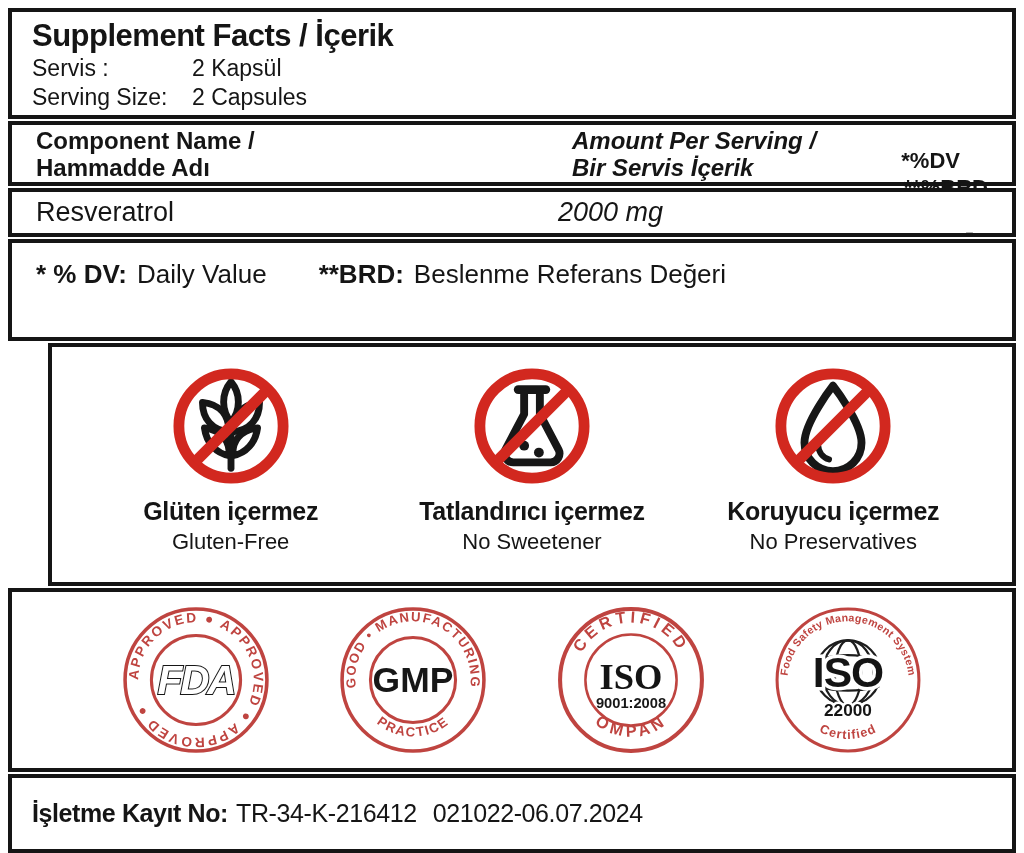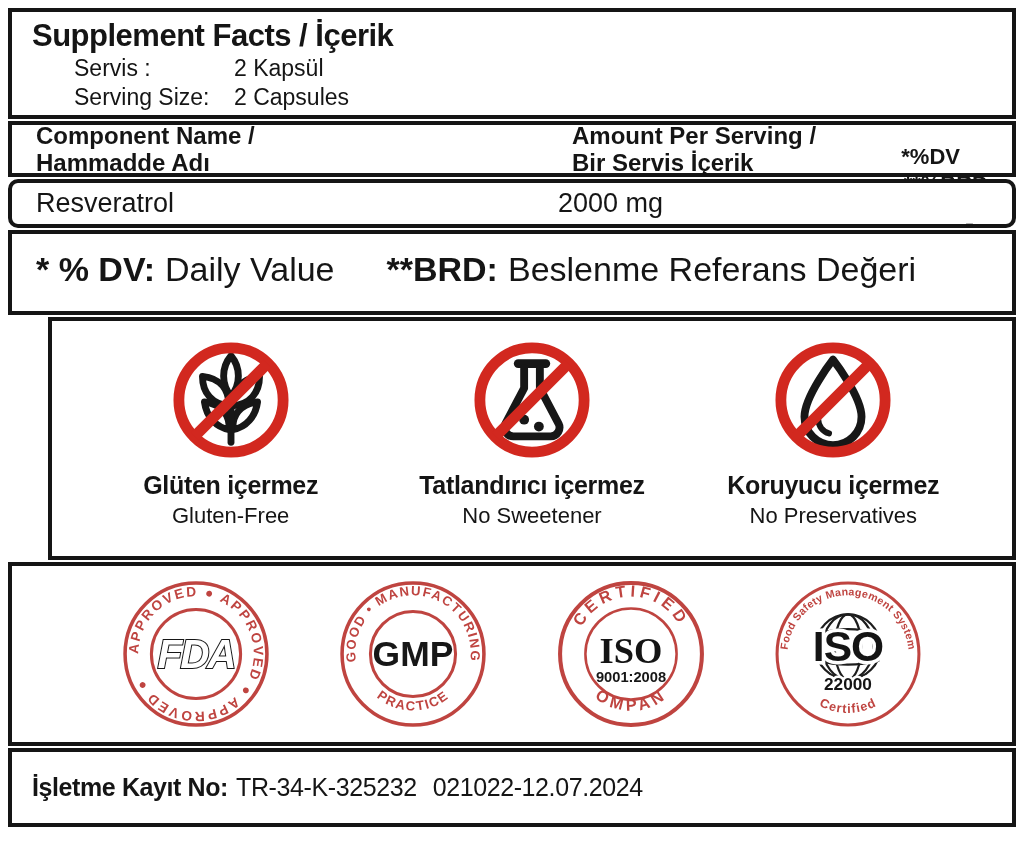--- a/index.html
+++ b/index.html
@@ -4,35 +4,35 @@
 <style>
   html,body{margin:0;padding:0;background:#ffffff;}
   body{width:1024px;height:853px;position:relative;font-family:"Liberation Sans",sans-serif;color:var(--ink,#151515);}
   .label{position:absolute;inset:0;padding:8px;box-sizing:border-box;display:flex;flex-direction:column;gap:2px;}
   .box{border:4px solid var(--ink,#151515);background:#fff;box-sizing:border-box;flex:none;}
 
   
   .hdr{height:111px;padding:5px 20px;}
   .title{font-size:31px;font-weight:bold;letter-spacing:-0.5px;line-height:37px;}
   .srv-row{display:flex;font-size:23px;line-height:29px;}
-  .srv-label{width:160px;margin-left:42px;}
+  .srv-label{width:160px;}
 
   
   .cols{display:flex;align-items:center;padding:0 24px;}
   .col-component{flex:1;}
-  .col-amount{width:310px;}
+  .col-amount{width:310px;font-style:italic;}
   .col-dv{width:106px;text-align:right;margin-top:41px;}
-  .thead{height:56px;font-weight:bold;font-size:24px;line-height:27px;}
+  .thead{height:65px;font-weight:bold;font-size:24px;line-height:27px;}
   .thead .col-dv{font-size:22px;line-height:27px;}
   .dv-line1{padding-right:28px;}
-  .trow{height:49px;font-size:27px;border-radius:10px;}
+  .trow{height:49px;font-size:27px;}
   .trow .col-dv{font-weight:bold;padding-right:14px;}
 
   
-  .note{height:85px;padding:16px 24px;font-size:34px;}
+  .note{height:102px;padding:16px 24px;font-size:26px;}
   .note b{font-weight:bold;}
   .note .gap{display:inline-block;width:52px;}
   .note .sp{display:inline-block;width:10px;}
 
   
   .icons{height:243px;display:flex;padding:20px 28px 0 28px;margin-left:40px;}
   .ff-col{flex:1;display:flex;flex-direction:column;align-items:center;}
   .ff-col svg{width:118px;height:118px;}
   .ff-title{font-size:25px;font-weight:bold;margin-top:12px;letter-spacing:-0.3px;white-space:nowrap;}
   .ff-sub{font-size:22px;margin-top:3px;white-space:nowrap;}
@@ -208,17 +208,17 @@
       <text class="stamp-text" font-size="12.5" letter-spacing="1">
         <textPath href="#iso2Bot" startOffset="50%" text-anchor="middle">Certified</textPath>
       </text>
       <text class="iso-big" x="75" y="82" text-anchor="middle" font-size="42">ISO</text>
       <text class="iso-sub" x="75" y="111" text-anchor="middle" font-size="17">22000</text>
     </svg>
   </section>
 
   <section class="box reg">
     <b>İşletme Kayıt No:</b>
-    <span class="val">TR-34-K-325232</span>
-    <span class="val">021022-12.07.2024</span>
+    <span class="val">TR-34-K-216412</span>
+    <span class="val">021022-06.07.2024</span>
   </section>
 
 </div>
 
 </body></html>

